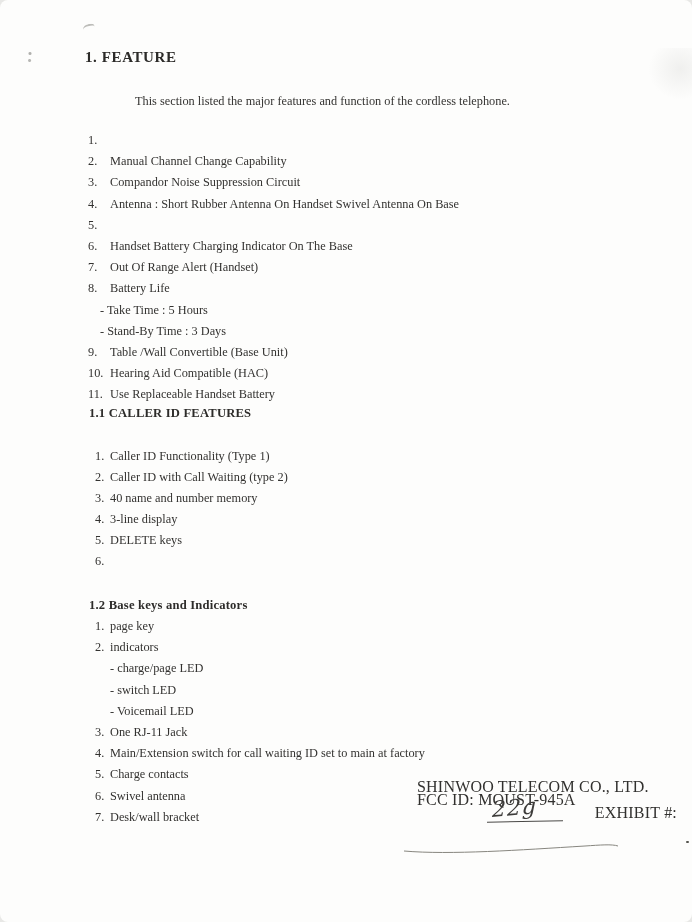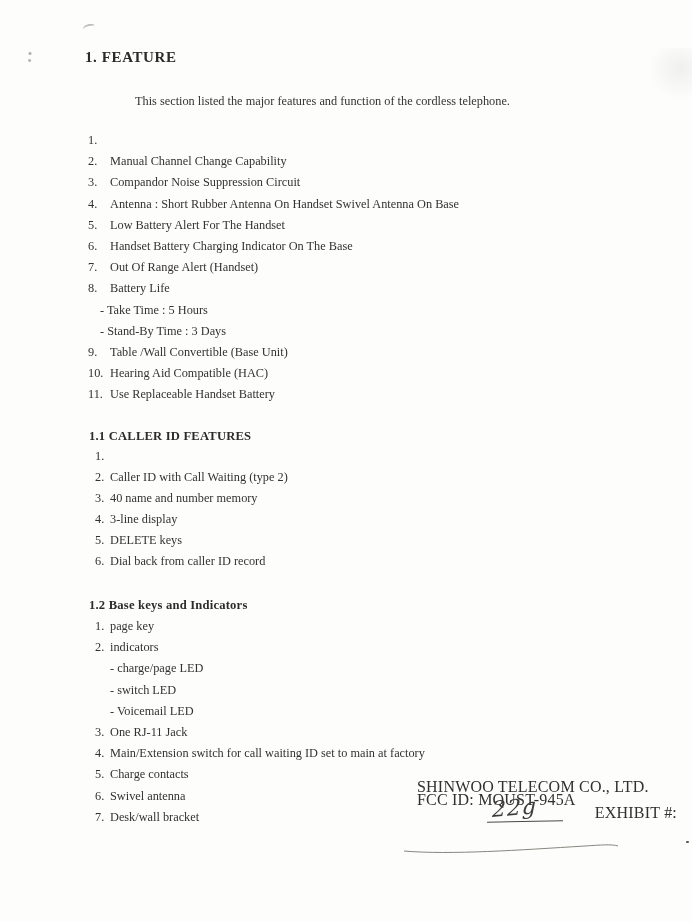--- a/index.html
+++ b/index.html
@@ -4,20 +4,21 @@
 <style>
   html, body { margin: 0; padding: 0; background: #e8e8e6; }
   .page {
     position: relative;
     width: 692px;
     height: 922px;
     background: #fdfdfc;
     overflow: hidden;
     font-family: "Liberation Serif", "DejaVu Serif", serif;
     color: #333230;
+    border-radius: 8px;
   }
   
   .scan-blotch-tr {
     position: absolute; left: 648px; top: 48px; width: 46px; height: 52px;
     background: radial-gradient(ellipse at 70% 40%, rgba(120,120,115,0.10), rgba(120,120,115,0) 70%);
   }
   .smudge-top {
     position: absolute; left: 83px; top: 24px; width: 12px; height: 7px;
     border-top: 2px solid rgba(110,110,105,0.45);
     border-radius: 60% 40% 50% 50%;
@@ -47,21 +48,21 @@
 
   #feature-list { left: 88px; top: 133px; width: 560px; font-size: 12.3px; }
   #feature-list .li-row { height: 21.2px; }
   #feature-list .li-num { width: 22px; }
   #feature-list .li-row.sub { padding-left: 12px; }
 
   .sec-heading {
     position: absolute; font-size: 12.6px; font-weight: bold;
     letter-spacing: 0.2px; color: #2d2c2a;
   }
-  #heading-1-1 { left: 89px; top: 429px; }
+  #heading-1-1 { left: 89px; top: 406px; }
   #callerid-list { left: 95px; top: 449px; width: 500px; font-size: 12.3px; }
   #callerid-list .li-row { height: 21.1px; }
   #callerid-list .li-num { width: 15px; }
 
   #heading-1-2 { left: 89px; top: 598px; }
   #basekeys-list { left: 95px; top: 619px; width: 540px; font-size: 12.3px; }
   #basekeys-list .li-row { height: 21.2px; }
   #basekeys-list .li-num { width: 15px; }
   #basekeys-list .li-row.sub { padding-left: 15px; }
 
@@ -117,21 +118,20 @@
         <span class="li-text">Compandor Noise Suppression Circuit</span>
       </div>
 
       <div class="li-row">
         <span class="li-num">4.</span>
         <span class="li-text">Antenna : Short Rubber Antenna On Handset Swivel Antenna On Base</span>
       </div>
 
       <div class="li-row">
         <span class="li-num">5.</span>
-        <span class="li-text">Low Battery Alert For The Handset</span>
       </div>
 
       <div class="li-row">
         <span class="li-num">6.</span>
         <span class="li-text">Handset Battery Charging Indicator On The Base</span>
       </div>
 
       <div class="li-row">
         <span class="li-num">7.</span>
         <span class="li-text">Out Of Range Alert (Handset)</span>
@@ -167,20 +167,21 @@
         <span class="li-text">Use Replaceable Handset Battery</span>
       </div>
     </div>
 
   <div class="sec-heading" id="heading-1-1">1.1 CALLER ID FEATURES</div>
 
   <div class="list" id="callerid-list">
 
       <div class="li-row">
         <span class="li-num">1.</span>
+        <span class="li-text">Caller ID Functionality (Type 1)</span>
       </div>
 
       <div class="li-row">
         <span class="li-num">2.</span>
         <span class="li-text">Caller ID with Call Waiting (type 2)</span>
       </div>
 
       <div class="li-row">
         <span class="li-num">3.</span>
         <span class="li-text">40 name and number memory</span>
@@ -191,21 +192,20 @@
         <span class="li-text">3-line display</span>
       </div>
 
       <div class="li-row">
         <span class="li-num">5.</span>
         <span class="li-text">DELETE keys</span>
       </div>
 
       <div class="li-row">
         <span class="li-num">6.</span>
-        <span class="li-text">Dial back from caller ID record</span>
       </div>
     </div>
 
   <div class="sec-heading" id="heading-1-2">1.2 Base keys and Indicators</div>
 
   <div class="list" id="basekeys-list">
 
       <div class="li-row">
         <span class="li-num">1.</span>
         <span class="li-text">page key</span>

